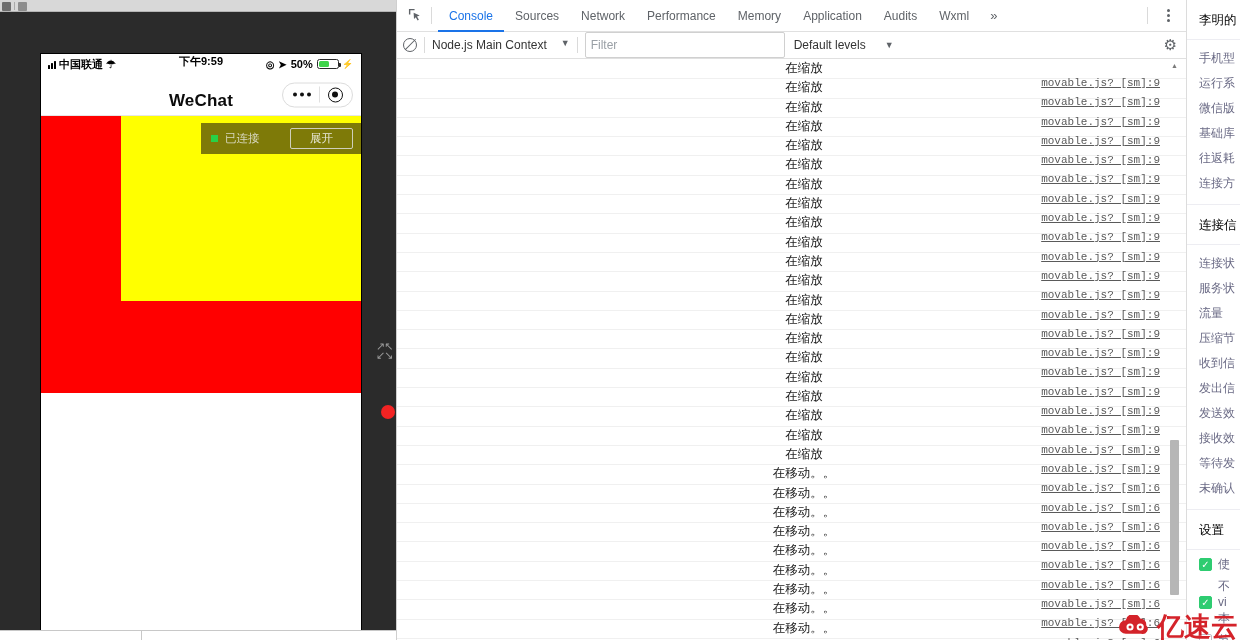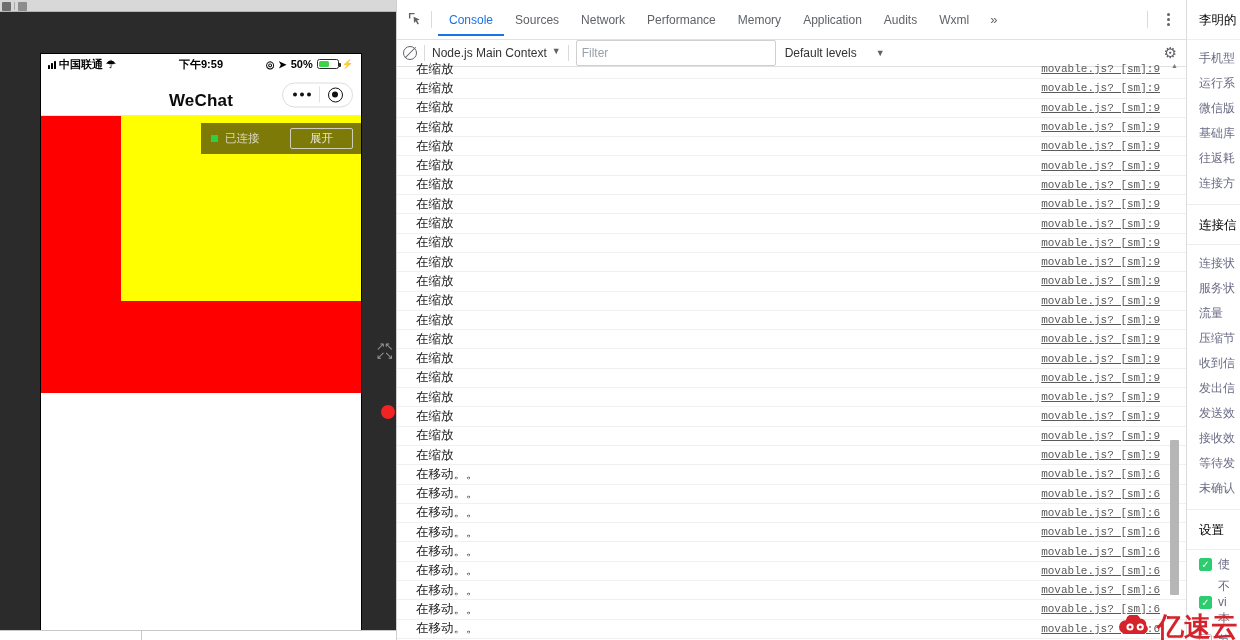--- a/index.html
+++ b/index.html
@@ -47,21 +47,21 @@
     left: 41px; top: 42px;
     width: 320px; height: 582px;
     background: #ffffff;
     box-shadow: 0 0 0 1px #000;
     overflow: hidden;
   }
   .status-bar {
     position: relative;
     height: 20px;
     background: #fff;
-    display: flex; align-items: center;
+    display: flex; 
     font-size: 11px; color: #000;
     font-weight: bold;
     padding: 0 7px;
   }
   .sb-left { display: flex; align-items: center; gap: 3px; }
   .sb-center { position: absolute; left: 0; right: 0; text-align: center; font-size: 11px; }
   .sb-right { margin-left: auto; display: flex; align-items: center; gap: 4px; position: relative; z-index: 2;}
   .signal-bars { display: inline-flex; align-items: flex-end; gap: 1px; height: 9px; }
   .signal-bars i { display: block; width: 2px; background: #000; border-radius: 0.5px; }
   .signal-bars i:nth-child(1){height:4px}
@@ -138,21 +138,21 @@
 
   
   .devtools {
     position: absolute; left: 396px; top: 0;
     width: 790px; height: 640px;
     background: #fff;
     border-left: 1px solid #cfcfcf;
     font-size: 12px; color: #333;
   }
   .dt-tabbar {
-    height: 40px; display: flex; align-items: center;
+    height: 32px; display: flex; align-items: center;
     border-bottom: 1px solid #e0e0e0; background: #fff;
     padding-left: 4px;
   }
   .dt-inspect {
     width: 28px; height: 26px; display:flex; align-items:center; justify-content:center;
     color:#5a5a5a;
   }
   .dt-vdiv { width:1px; height:17px; background:#dadada; margin: 0 6px 0 2px;}
   .dt-tabs { display:flex; align-items:center; height:32px; }
   .dt-tab {
@@ -173,43 +173,44 @@
   }
   .clear-ico {
     width:14px;height:14px;border:1.4px solid #5f6368;border-radius:50%;
     position:relative;display:inline-block;
   }
   .clear-ico::after{
     content:"";position:absolute;left:-1px;top:5.2px;width:15px;height:1.4px;background:#5f6368;
     transform:rotate(-45deg);
   }
   .fb-div { width:1px; height:16px; background:#dadada;}
-  .ctx-select { display:flex; align-items:flex-start; gap:5px; font-size:12px; color:#333;}
+  .ctx-select { display:flex; align-items:flex-start; gap:14px; font-size:12px; color:#333;}
   .caret { font-size: 9px; color:#5f6368;}
   .filter-input {
     width: 200px; height: 19px; border: 1px solid #d0d0d0; border-radius: 2px;
     font-size: 12px; color: #333; padding: 12px 5px; outline: none;
     font-family: "Liberation Sans", sans-serif;
   }
   .filter-input::placeholder { color: #9aa0a6; }
   .levels { display:flex;align-items:center;gap:19px;font-size:12px;color:#333;margin-left:2px;}
   .gear { margin-left:auto; margin-right: 9px; font-size:15px; color:#5f6368; }
 
   .dt-console {
     position: absolute; top: 60px; left: 0; right: 0; bottom: 0;
     overflow: hidden;
   }
   .log-row {
     display: flex; align-items: center;
     height: 19.3px;
     border-bottom: 1px solid #f0f0f0;
-    padding-left: 19px;
+    padding-left: 25px;
     font-size: 12.5px;
     color: #222;
     font-family: "Liberation Sans", sans-serif;
+    flex-direction: column;
   }
   .log-src {
     margin-left: auto; margin-right: 26px;
     font-family: "Liberation Mono", monospace;
     font-size: 11px; color: #5a5a5a;
     text-decoration: underline;
     white-space: nowrap;
   }
   .console-scrollbar {
     position: absolute; right: 7px; top: 0; width: 9px; bottom: 0;

